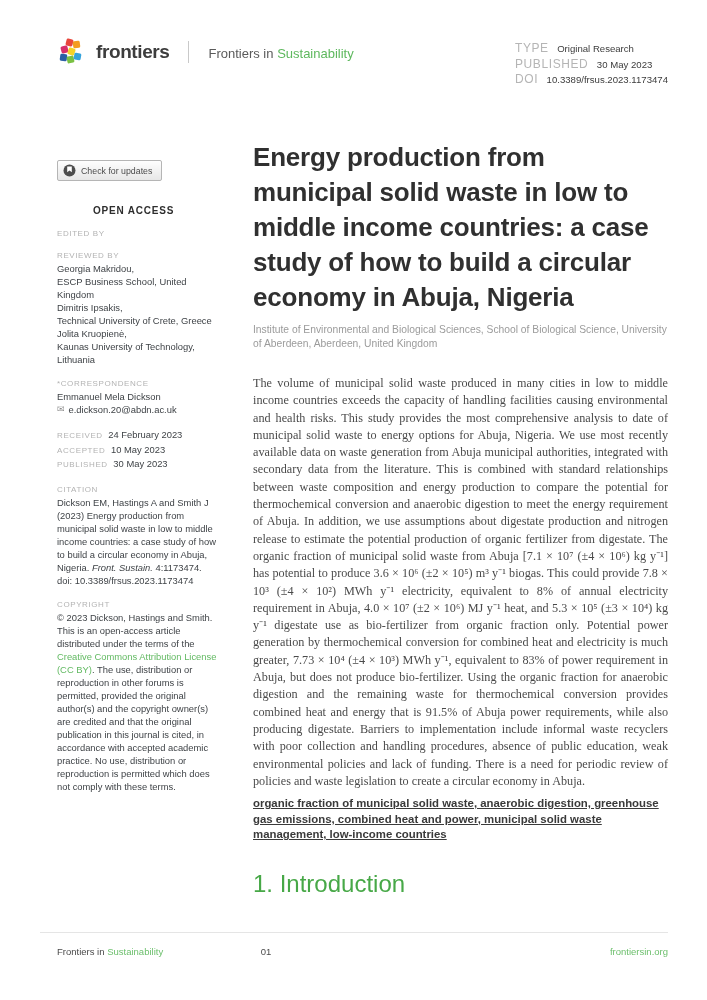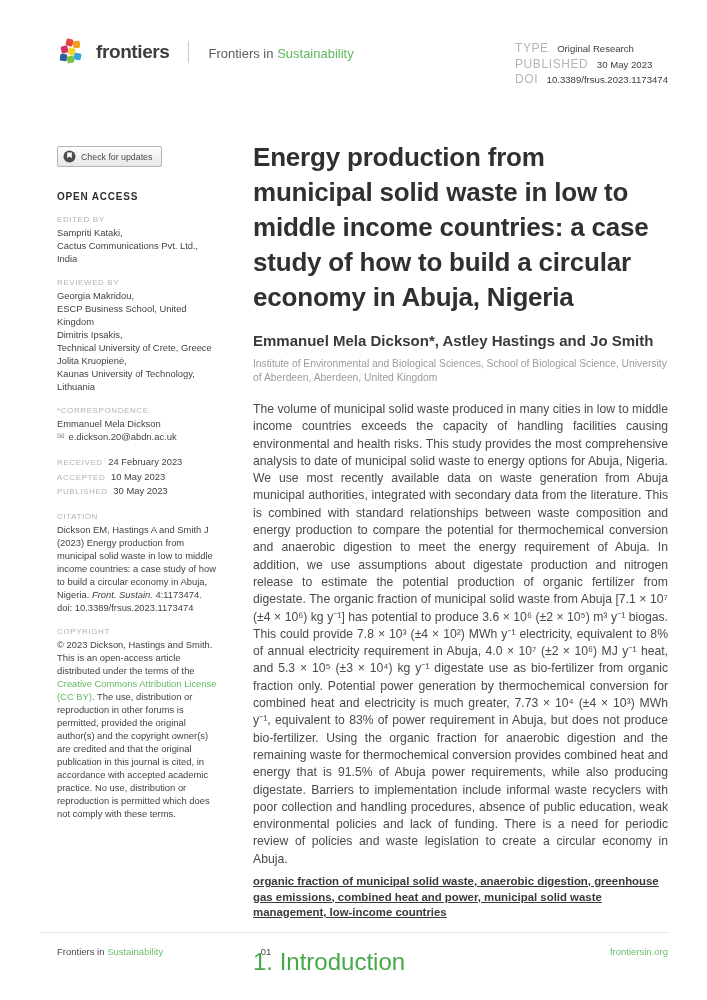--- a/index.html
+++ b/index.html
@@ -26,39 +26,39 @@
   .logo-text{font-size:19px;font-weight:bold;color:#3d3d3d;letter-spacing:-0.4px;}
   .logo-divider{width:1px;height:22px;background:#c9c9c9;margin:0 11px;}
   .journal-line{font-size:13px;color:#5a5a5a;padding-top:3px;}
   .journal-line .green{color:#5eb85e;}
   .header-meta{padding-top:2px;}
   .meta-row{line-height:13.5px;white-space:nowrap;}
   .meta-label{font-size:12px;color:#b5b5b5;letter-spacing:0.6px;margin-right:4px;}
   .meta-value{font-size:9.6px;color:#3c3c3c;}
 
   
-  .sidebar{position:absolute;top:146px;left:57px;width:162px;}
+  .sidebar{position:absolute;top:160px;left:57px;width:162px;}
   .check-updates{display:inline-flex;align-items:center;gap:5px;border:1px solid #b5b5b5;
     background:linear-gradient(#fefefe,#e7e7e7);padding:3px 9px 3px 5px;border-radius:2px;
     font-size:8.8px;color:#4a4a4a;cursor:pointer;}
-  .oa{font-weight:bold;font-size:10px;letter-spacing:0.8px;margin-top:24px;color:#2e2e2e;}
+  .oa{font-weight:bold;font-size:10px;letter-spacing:0.8px;margin-top:24px;color:#2e2e2e;margin-left:36px;}
   .side-label{font-size:8px;color:#b3b3b3;letter-spacing:0.6px;margin-top:13px;margin-bottom:2px;}
   .side-text{font-size:9.4px;color:#3f4347;line-height:13px;white-space:pre-line;}
   .email-row{display:flex;align-items:flex-start;gap:4px;font-size:9.4px;color:#3f4347;line-height:13px;}
   .env-icon{font-size:9px;color:#8a8a8a;line-height:13px;}
   .side-dates{margin-top:12px;}
   .side-date-row{font-size:9.4px;color:#3f4347;line-height:13.5px;}
   .side-label-inline{font-size:8px;color:#b3b3b3;letter-spacing:0.6px;margin-right:3px;}
 
   
   .main{position:absolute;top:140px;left:253px;width:415px;}
   .title{font-size:26px;line-height:35px;color:#303030;font-weight:600;letter-spacing:-0.2px;}
   .authors{margin-top:17px;font-size:15px;font-weight:600;color:#3a3a3a;}
   .affiliation{margin-top:8px;font-size:10.3px;color:#9b9b9b;line-height:14px;}
-  .abstract{margin-top:16px;font-size:12.2px;line-height:17.3px;color:#4a4a4a;text-align:justify;}
+  .abstract{margin-top:24px;font-size:12.2px;line-height:17.3px;color:#4a4a4a;text-align:justify;font-family:Liberation Serif, serif;}
   .kw-label{font-size:8px;color:#b3b3b3;letter-spacing:0.6px;margin-top:17px;}
   .keywords{margin-top:6px;font-size:11.4px;font-weight:bold;color:#3a3a3a;line-height:15.5px;text-decoration:underline;}
   .section-heading{margin-top:27px;font-size:24px;color:#47a847;font-weight:500;}
 
   
   .footer-rule{position:absolute;top:932px;left:40px;right:39px;border-top:1px solid #e5e5e5;}
   .footer{position:absolute;top:946px;left:57px;width:611px;display:flex;align-items:center;font-size:9.5px;color:#4a4a4a;}
   .footer .fcol{flex:1;}
   .footer .fcenter{}
   .footer .fright{text-align:right;}
@@ -106,22 +106,20 @@
     <svg width="13" height="13" viewBox="0 0 13 13">
       <circle cx="6.5" cy="6.5" r="6" fill="#4d4d4d"></circle>
       <path d="M4.2 2.6h4.6v5.6L6.5 6.4 4.2 8.2z" fill="#ffffff"></path>
     </svg>
     <span>Check for updates</span>
   </div>
 
   <div class="oa">OPEN ACCESS</div>
 
   <div class="side-label">EDITED BY</div>
-  <div class="side-text">Sampriti Kataki,
-Cactus Communications Pvt. Ltd., India</div>
 
   <div class="side-label">REVIEWED BY</div>
   <div class="side-text">Georgia Makridou,
 ESCP Business School, United Kingdom
 Dimitris Ipsakis,
 Technical University of Crete, Greece
 Jolita Kruopienė,
 Kaunas University of Technology, Lithuania</div>
 
   <div class="side-label">*CORRESPONDENCE</div>
@@ -149,21 +147,20 @@
   <div class="side-label">CITATION</div>
   <div class="side-text"><span>Dickson EM, Hastings A and Smith J (2023) Energy production from municipal solid waste in low to middle income countries: a case study of how to build a circular economy in Abuja, Nigeria. </span><span class="seg-italic">Front. Sustain.</span><span> 4:1173474.
 doi: 10.3389/frsus.2023.1173474</span></div>
 
   <div class="side-label">COPYRIGHT</div>
   <div class="side-text"><span>© 2023 Dickson, Hastings and Smith. This is an open-access article distributed under the terms of the </span><span class="seg-link">Creative Commons Attribution License (CC BY)</span><span>. The use, distribution or reproduction in other forums is permitted, provided the original author(s) and the copyright owner(s) are credited and that the original publication in this journal is cited, in accordance with accepted academic practice. No use, distribution or reproduction is permitted which does not comply with these terms.</span></div>
 </div>
 
 <div class="main">
   <div class="title">Energy production from municipal solid waste in low to middle income countries: a case study of how to build a circular economy in Abuja, Nigeria</div>
-  <div class="authors">Emmanuel Mela Dickson*, Astley Hastings and Jo Smith</div>
   <div class="affiliation">Institute of Environmental and Biological Sciences, School of Biological Science, University of Aberdeen, Aberdeen, United Kingdom</div>
   <div class="abstract">The volume of municipal solid waste produced in many cities in low to middle income countries exceeds the capacity of handling facilities causing environmental and health risks. This study provides the most comprehensive analysis to date of municipal solid waste to energy options for Abuja, Nigeria. We use most recently available data on waste generation from Abuja municipal authorities, integrated with secondary data from the literature. This is combined with standard relationships between waste composition and energy production to compare the potential for thermochemical conversion and anaerobic digestion to meet the energy requirement of Abuja. In addition, we use assumptions about digestate production and nitrogen release to estimate the potential production of organic fertilizer from digestate. The organic fraction of municipal solid waste from Abuja [7.1 × 10⁷ (±4 × 10⁶) kg y⁻¹] has potential to produce 3.6 × 10⁶ (±2 × 10⁵) m³ y⁻¹ biogas. This could provide 7.8 × 10³ (±4 × 10²) MWh y⁻¹ electricity, equivalent to 8% of annual electricity requirement in Abuja, 4.0 × 10⁷ (±2 × 10⁶) MJ y⁻¹ heat, and 5.3 × 10⁵ (±3 × 10⁴) kg y⁻¹ digestate use as bio-fertilizer from organic fraction only. Potential power generation by thermochemical conversion for combined heat and electricity is much greater, 7.73 × 10⁴ (±4 × 10³) MWh y⁻¹, equivalent to 83% of power requirement in Abuja, but does not produce bio-fertilizer. Using the organic fraction for anaerobic digestion and the remaining waste for thermochemical conversion provides combined heat and energy that is 91.5% of Abuja power requirements, while also producing digestate. Barriers to implementation include informal waste recyclers with poor collection and handling procedures, absence of public education, weak environmental policies and lack of funding. There is a need for periodic review of policies and waste legislation to create a circular economy in Abuja.</div>
   <div class="keywords">organic fraction of municipal solid waste, anaerobic digestion, greenhouse gas emissions, combined heat and power, municipal solid waste management, low-income countries</div>
   <div class="section-heading">1. Introduction</div>
 
 </div>
 
 <div class="footer-rule"></div>
 <div class="footer">
   <div class="fcol">

